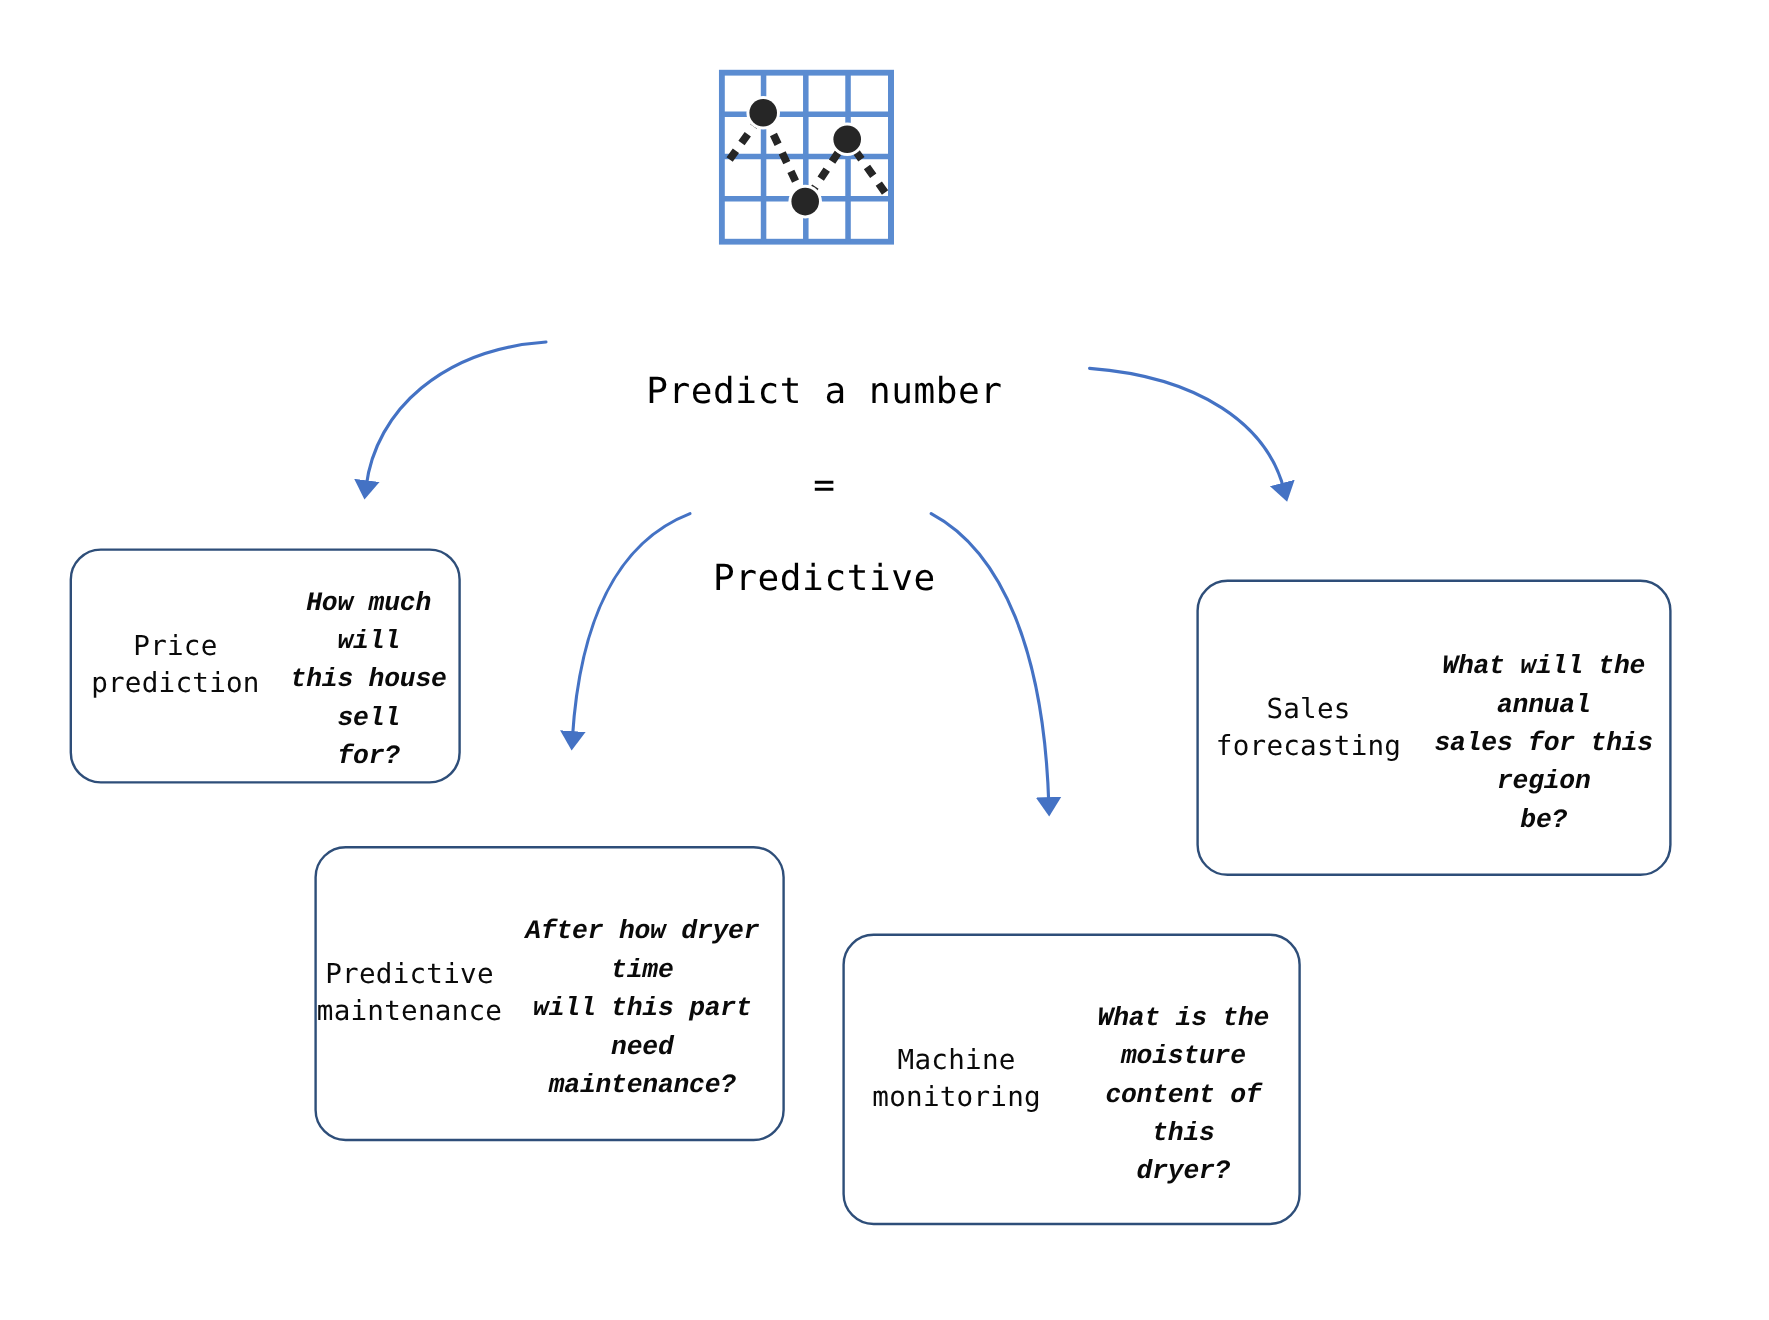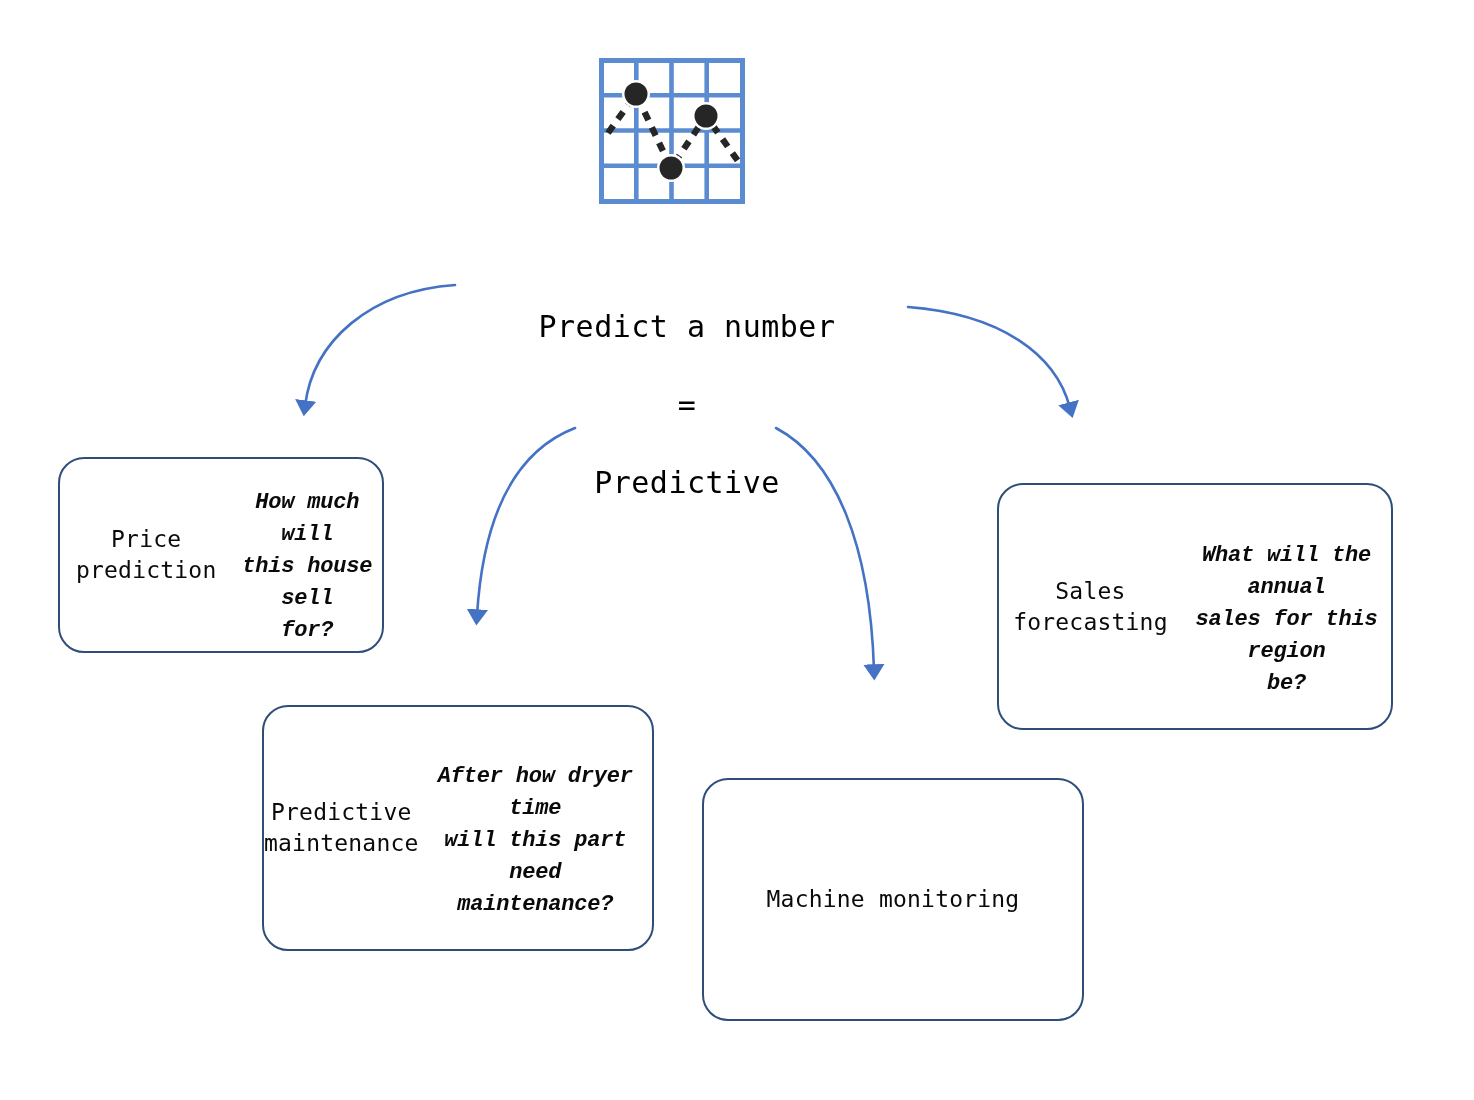--- a/index.html
+++ b/index.html
@@ -151,20 +151,23 @@
   <div class="card" id="card-maintenance">
     <div class="card-title">Predictive
 maintenance</div>
     <div class="card-question">After how dryer time
 will this part need
 maintenance?</div>
   </div>
 
   <div class="card" id="card-monitoring">
     <div class="card-title">Machine monitoring</div>
+    <div class="card-question">What is the moisture
+content of this
+dryer?</div>
   </div>
 
   <div class="card" id="card-sales">
     <div class="card-title">Sales forecasting</div>
     <div class="card-question">What will the annual
 sales for this region
 be?</div>
   </div>
 
 </div>

